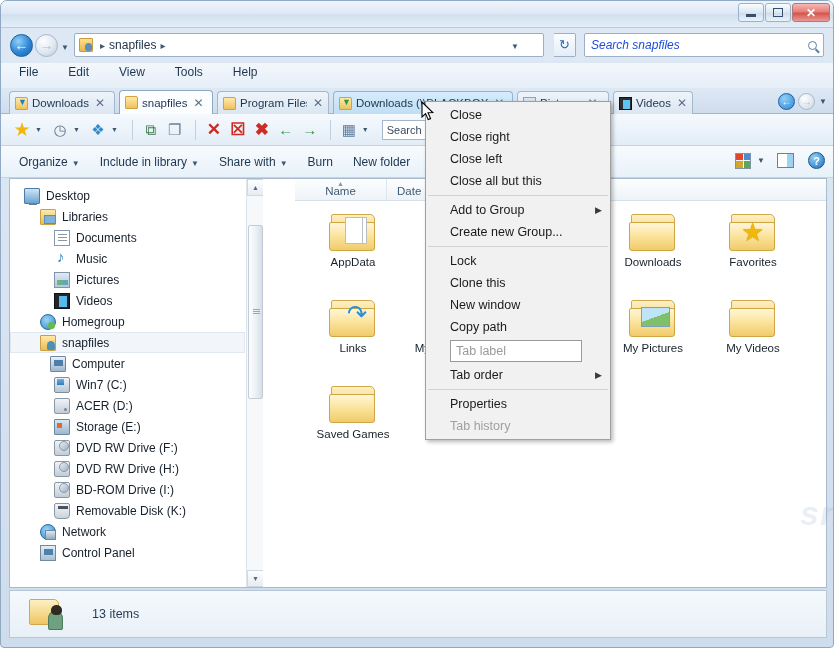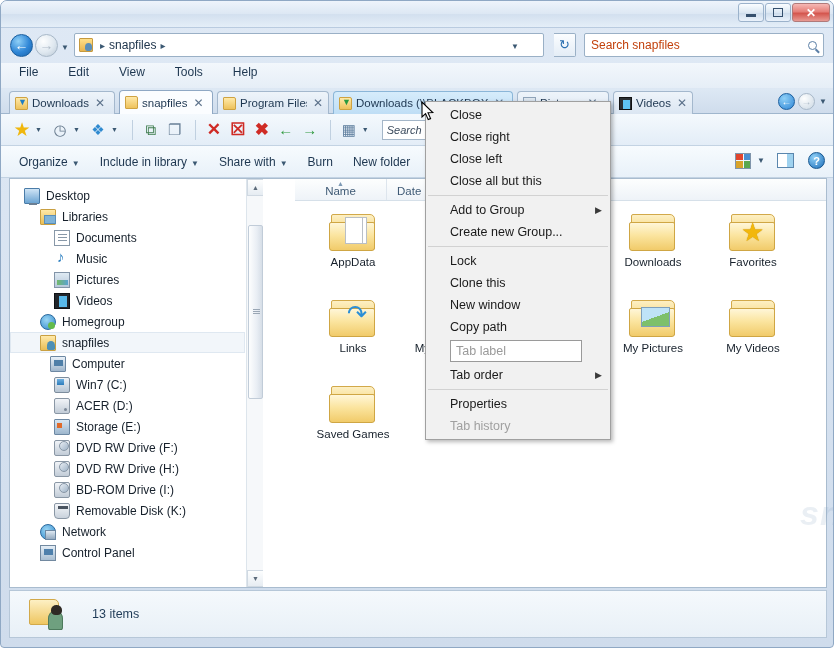--- a/index.html
+++ b/index.html
@@ -82,21 +82,21 @@
     position:absolute; left:553px; top:5px; width:22px; height:24px;
     border:1px solid #9ab0c6; border-left:none; border-radius:0 2px 2px 0;
     background:linear-gradient(180deg,#fbfdff,#e4edf6);
     color:#2a6fb0; font-size:13px; text-align:center; line-height:22px;
   }
   #searchbox {
     position:absolute; left:583px; top:5px; width:240px; height:24px;
     background:#fff; border:1px solid #9ab0c6; border-radius:2px;
     display:flex; align-items:center; padding:0 6px;
   }
-  #searchbox .ph { font-size:12px; color:#c2410c; flex:1; }
+  #searchbox .ph { font-size:12px; color:#1d4ed8; font-style:italic; flex:1; }
   .mag {
     width:9px; height:9px; border:1.6px solid #5b7fa6; border-radius:50%;
     position:relative;
   }
   .mag:after{ content:''; position:absolute; right:-4px; bottom:-3px; width:5px;height:1.6px;
     background:#5b7fa6; transform:rotate(45deg); }
 
   
   #menubar {
     position:absolute; left:0; top:62px; width:834px; height:25px;
@@ -148,21 +148,21 @@
     border-bottom:1px solid #c3d3e3;
     display:flex; align-items:center; padding-left:10px;
   }
   .tbi { width:22px;height:22px; margin-right:2px; position:relative; display:flex; align-items:center; justify-content:center; font-size:15px; }
   .tbdd { font-size:7px; color:#3b5872; margin-right:7px; }
   .tbsep { width:1px; height:20px; background:#c0d0e0; margin:0 7px; }
   .xr { color:#cf2b25; font-weight:bold; font-size:17px; }
   .arr { font-size:15px; font-weight:bold; }
   #icobar .srchmini {
     width:62px; height:20px; background:#fff; border:1px solid #a4b6c8;
-    font-size:11px; color:#3a4a5c; display:flex; align-items:center; padding-left:4px; margin-left:6px;font-style:italic;
+    font-size:11px; color:#3a4a5c; display:flex; align-items:center; padding-left:4px; margin-left:6px;
   }
 
   
   #cmdbar {
     position:absolute; left:0; top:145px; width:834px; height:32px;
     background:linear-gradient(180deg,#f7fbfe,#e8f1f9);
     border-bottom:1px solid #c3d3e3;
     display:flex; align-items:center; padding-left:18px;
   }
   .cmd { font-size:12px; color:#1d3650; margin-right:20px; white-space:nowrap; }

